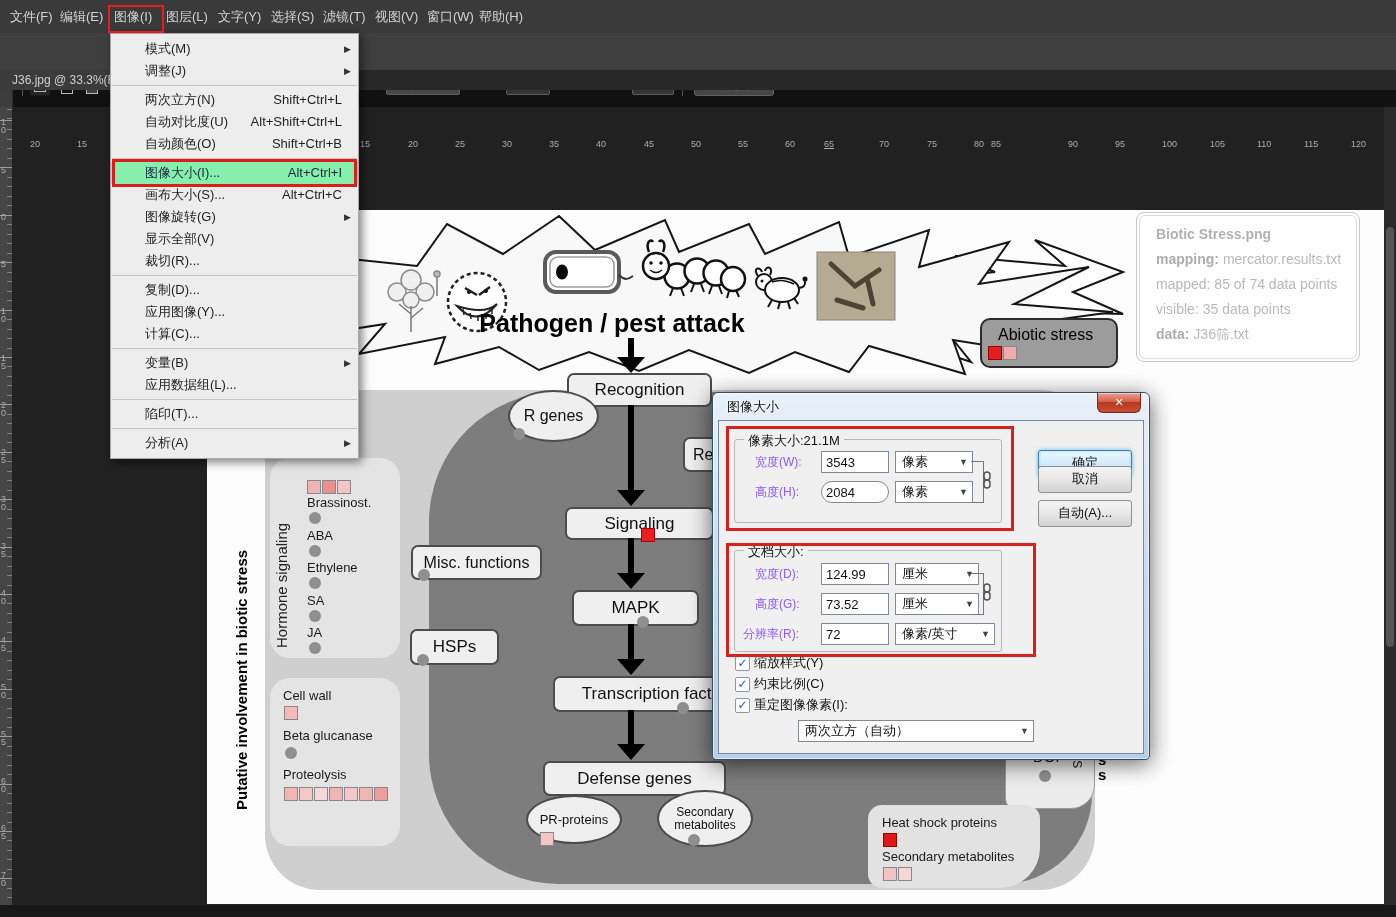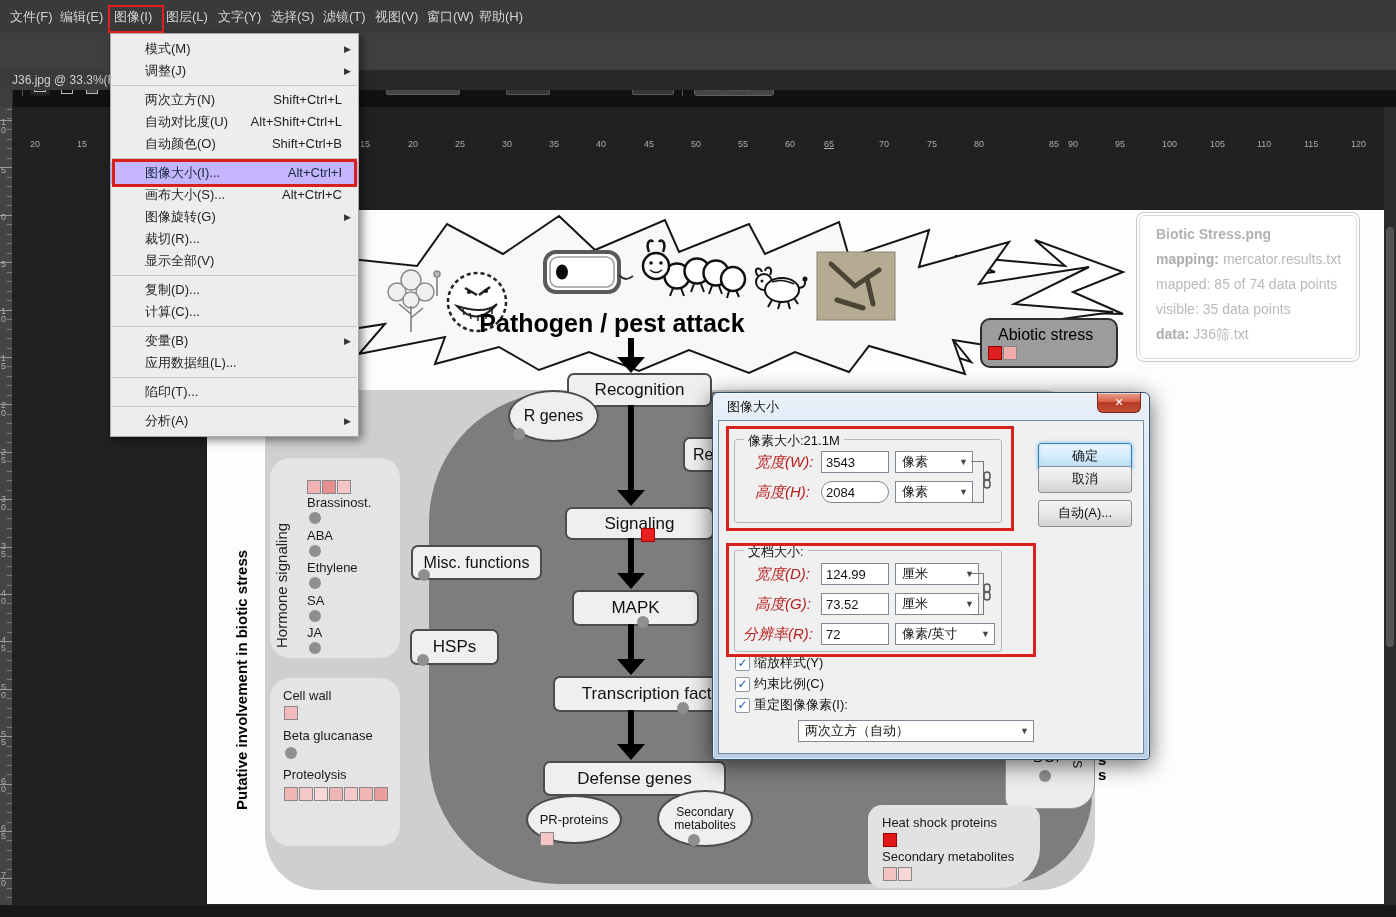--- a/index.html
+++ b/index.html
@@ -65,38 +65,38 @@
                border-radius:130px 18px 90px 130px;}
   #putative-label{position:absolute;left:26px;top:290px;height:310px;font-size:15px;font-weight:bold;color:#000;}
   #hormone-label{position:absolute;left:66px;top:258px;height:180px;font-size:15px;color:#222;}
   
   #image-menu{position:absolute;left:110px;top:33px;width:247px;background:#ededed;border:1px solid #a8a8a8;
               box-shadow:3px 3px 9px rgba(0,0,0,.5);z-index:60;padding:4px 0;}
   .mi{position:relative;height:22px;line-height:22px;font-size:13px;color:#1e1e1e;}
   .mi .lab{position:absolute;left:34px;}
   .mi .sc{position:absolute;right:16px;}
   .mi .arr{position:absolute;right:7px;font-size:9px;color:#333;}
-  .mi.hl{background:#c4b5fd;color:#14293d;}
+  .mi.hl{background:#86efac;color:#14293d;}
   .mi.hl::after{content:'';position:absolute;left:1px;right:1px;top:-3px;bottom:-3px;border:3px solid #d81f1c;pointer-events:none;}
   .msep{height:1px;background:#c3c3c3;margin:3px 1px;}
   
   #dialog{position:absolute;left:712px;top:392px;width:436px;height:366px;z-index:40;
           background:linear-gradient(180deg,#e9f1fa 0%,#cfdff0 40%,#b8cfe6 100%);
           border:1px solid #30506e;border-radius:6px 6px 4px 4px;
           box-shadow:0 4px 22px rgba(0,0,0,.6), inset 0 0 0 1px rgba(255,255,255,.6);}
   #dlg-title{position:absolute;left:14px;top:5px;font-size:13px;color:#111;text-shadow:0 0 3px #fff;}
   #dlg-close{position:absolute;right:8px;top:0px;width:42px;height:19px;border:1px solid #7e2418;border-top:none;
              border-radius:0 0 6px 6px;background:linear-gradient(180deg,#eaa globally 0%);
              background:linear-gradient(180deg,#e8a08c 0%,#d6614a 45%,#b83a24 50%,#c44f35 100%);
              color:#fff;font-size:11px;font-weight:bold;text-align:center;line-height:18px;
              box-shadow:inset 0 1px 0 rgba(255,255,255,.5);}
   #dlg-body{position:absolute;left:5px;top:27px;width:424px;height:332px;background:#f0f0f0;border:1px solid #6f8aa2;}
   .grp{position:absolute;border:1px solid #b8b8b8;border-radius:3px;}
   .grp-label{position:absolute;background:#f0f0f0;padding:0 4px;font-size:13px;color:#111;}
-  .fld-label{position:absolute;font-size:15px;color:#b91c1c;line-height:22px;font-style:italic;}
+  .fld-label{position:absolute;font-size:12px;color:#8b5cf6;line-height:22px;}
   .fld-input{position:absolute;height:20px;background:#fff;border:1px solid #7e8a96;font-size:13px;
              color:#111;padding:0 4px;font-family:"Liberation Sans","DejaVu Sans",sans-serif;}
   .fld-select{position:absolute;height:20px;background:#fff;border:1px solid #7e8a96;font-size:13px;color:#111;
               line-height:20px;padding:0 18px 0 6px;}
   .fld-select .dn{position:absolute;right:4px;top:0;font-size:9px;color:#444;}
   .redbox{position:absolute;border:3px solid #d8201c;z-index:5;pointer-events:none;}
   .dlg-btn{position:absolute;width:92px;height:25px;border-radius:3px;font-size:13px;color:#111;
            text-align:center;line-height:24px;background:linear-gradient(180deg,#f4f4f4,#e9e9e9 45%,#d2d2d2);border:1px solid #8e8e8e;}
   .dlg-btn.default{border:1px solid #3c7fb1;background:linear-gradient(180deg,#ecf7fe,#d6ecfb 45%,#b5dbf3);
            box-shadow:0 0 4px #64b6e8, inset 0 0 3px #9fd4f2;}
@@ -188,21 +188,21 @@
       <span class="hr-num" style="left: 537px;">35</span>
       <span class="hr-num" style="left: 584px;">40</span>
       <span class="hr-num" style="left: 632px;">45</span>
       <span class="hr-num" style="left: 679px;">50</span>
       <span class="hr-num" style="left: 726px;">55</span>
       <span class="hr-num" style="left: 773px;">60</span>
       <span class="hr-num" style="left: 812px; text-decoration: underline;">65</span>
       <span class="hr-num" style="left: 867px;">70</span>
       <span class="hr-num" style="left: 915px;">75</span>
       <span class="hr-num" style="left: 962px;">80</span>
-      <span class="hr-num" style="left: 1037px;">85</span>
+      <span class="hr-num" style="left: 979px;">85</span>
       <span class="hr-num" style="left: 1056px;">90</span>
       <span class="hr-num" style="left: 1103px; text-align: right;">95</span>
       <span class="hr-num" style="left: 1150px;">100</span>
       <span class="hr-num" style="left: 1198px;">105</span>
       <span class="hr-num" style="left: 1245px;">110</span>
       <span class="hr-num" style="left: 1292px;">115</span>
       <span class="hr-num" style="left: 1339px;">120</span>
     </div>
   <div id="vruler">
       <span class="vr-num" style="top: 11px;">1
@@ -435,21 +435,21 @@
       <div class="fld-select" style="left:176px;top:60px;width:52px"><span>像素</span><span class="dn">▼</span></div>
       <div class="bracket" style="left:252px;top:40px;height:40px"></div>
       <svg class="chain" style="left:262px;top:50px" width="12" height="18">
           <g stroke="#555" fill="none" stroke-width="1.5">
             <rect x="3" y="1" width="6" height="8" rx="3"></rect>
             <rect x="3" y="9" width="6" height="8" rx="3"></rect>
           </g>
         </svg>
       <div class="redbox" style="left:7px;top:5px;width:282px;height:99px"></div>
 
-      <div class="dlg-btn default" style="left:319px;top:22px">确定</div>
+      <div class="dlg-btn default" style="left:319px;top:29px">确定</div>
       <div class="dlg-btn" style="left:319px;top:45px">取消</div>
       <div class="dlg-btn" style="left:319px;top:79px">自动(A)...</div>
 
       <div class="grp" style="left:15px;top:129px;width:266px;height:100px"></div>
       <div class="grp-label" style="left:25px;top:122px">文档大小:</div>
       <span class="fld-label" style="left:36px;top:142px">宽度(D):</span>
       <input class="fld-input" style="left: 102px; top: 142px; width: 58px;" readonly="" value="124.99">
       <div class="fld-select" style="left:176px;top:142px;width:58px"><span>厘米</span><span class="dn">▼</span></div>
       <span class="fld-label" style="left:36px;top:172px">高度(G):</span>
       <input class="fld-input" style="left: 102px; top: 172px; width: 58px;" readonly="" value="73.52">
@@ -505,28 +505,31 @@
       </div>
       <div class="mi">
         <span class="lab">画布大小(S)...</span>
         <span class="sc">Alt+Ctrl+C</span>
       </div>
       <div class="mi">
         <span class="lab">图像旋转(G)</span>
         <span class="arr">▶</span>
       </div>
       <div class="mi">
+        <span class="lab">显示全部(V)</span>
+      </div>
+      <div class="mi">
         <span class="lab">裁切(R)...</span>
       </div>
-      <div class="mi">
-        <span class="lab">显示全部(V)</span>
-      </div>
       <div class="msep"></div>
       <div class="mi">
         <span class="lab">复制(D)...</span>
+      </div>
+      <div class="mi">
+        <span class="lab">应用图像(Y)...</span>
       </div>
       <div class="mi">
         <span class="lab">计算(C)...</span>
       </div>
       <div class="msep"></div>
       <div class="mi">
         <span class="lab">变量(B)</span>
         <span class="arr">▶</span>
       </div>
       <div class="mi">

